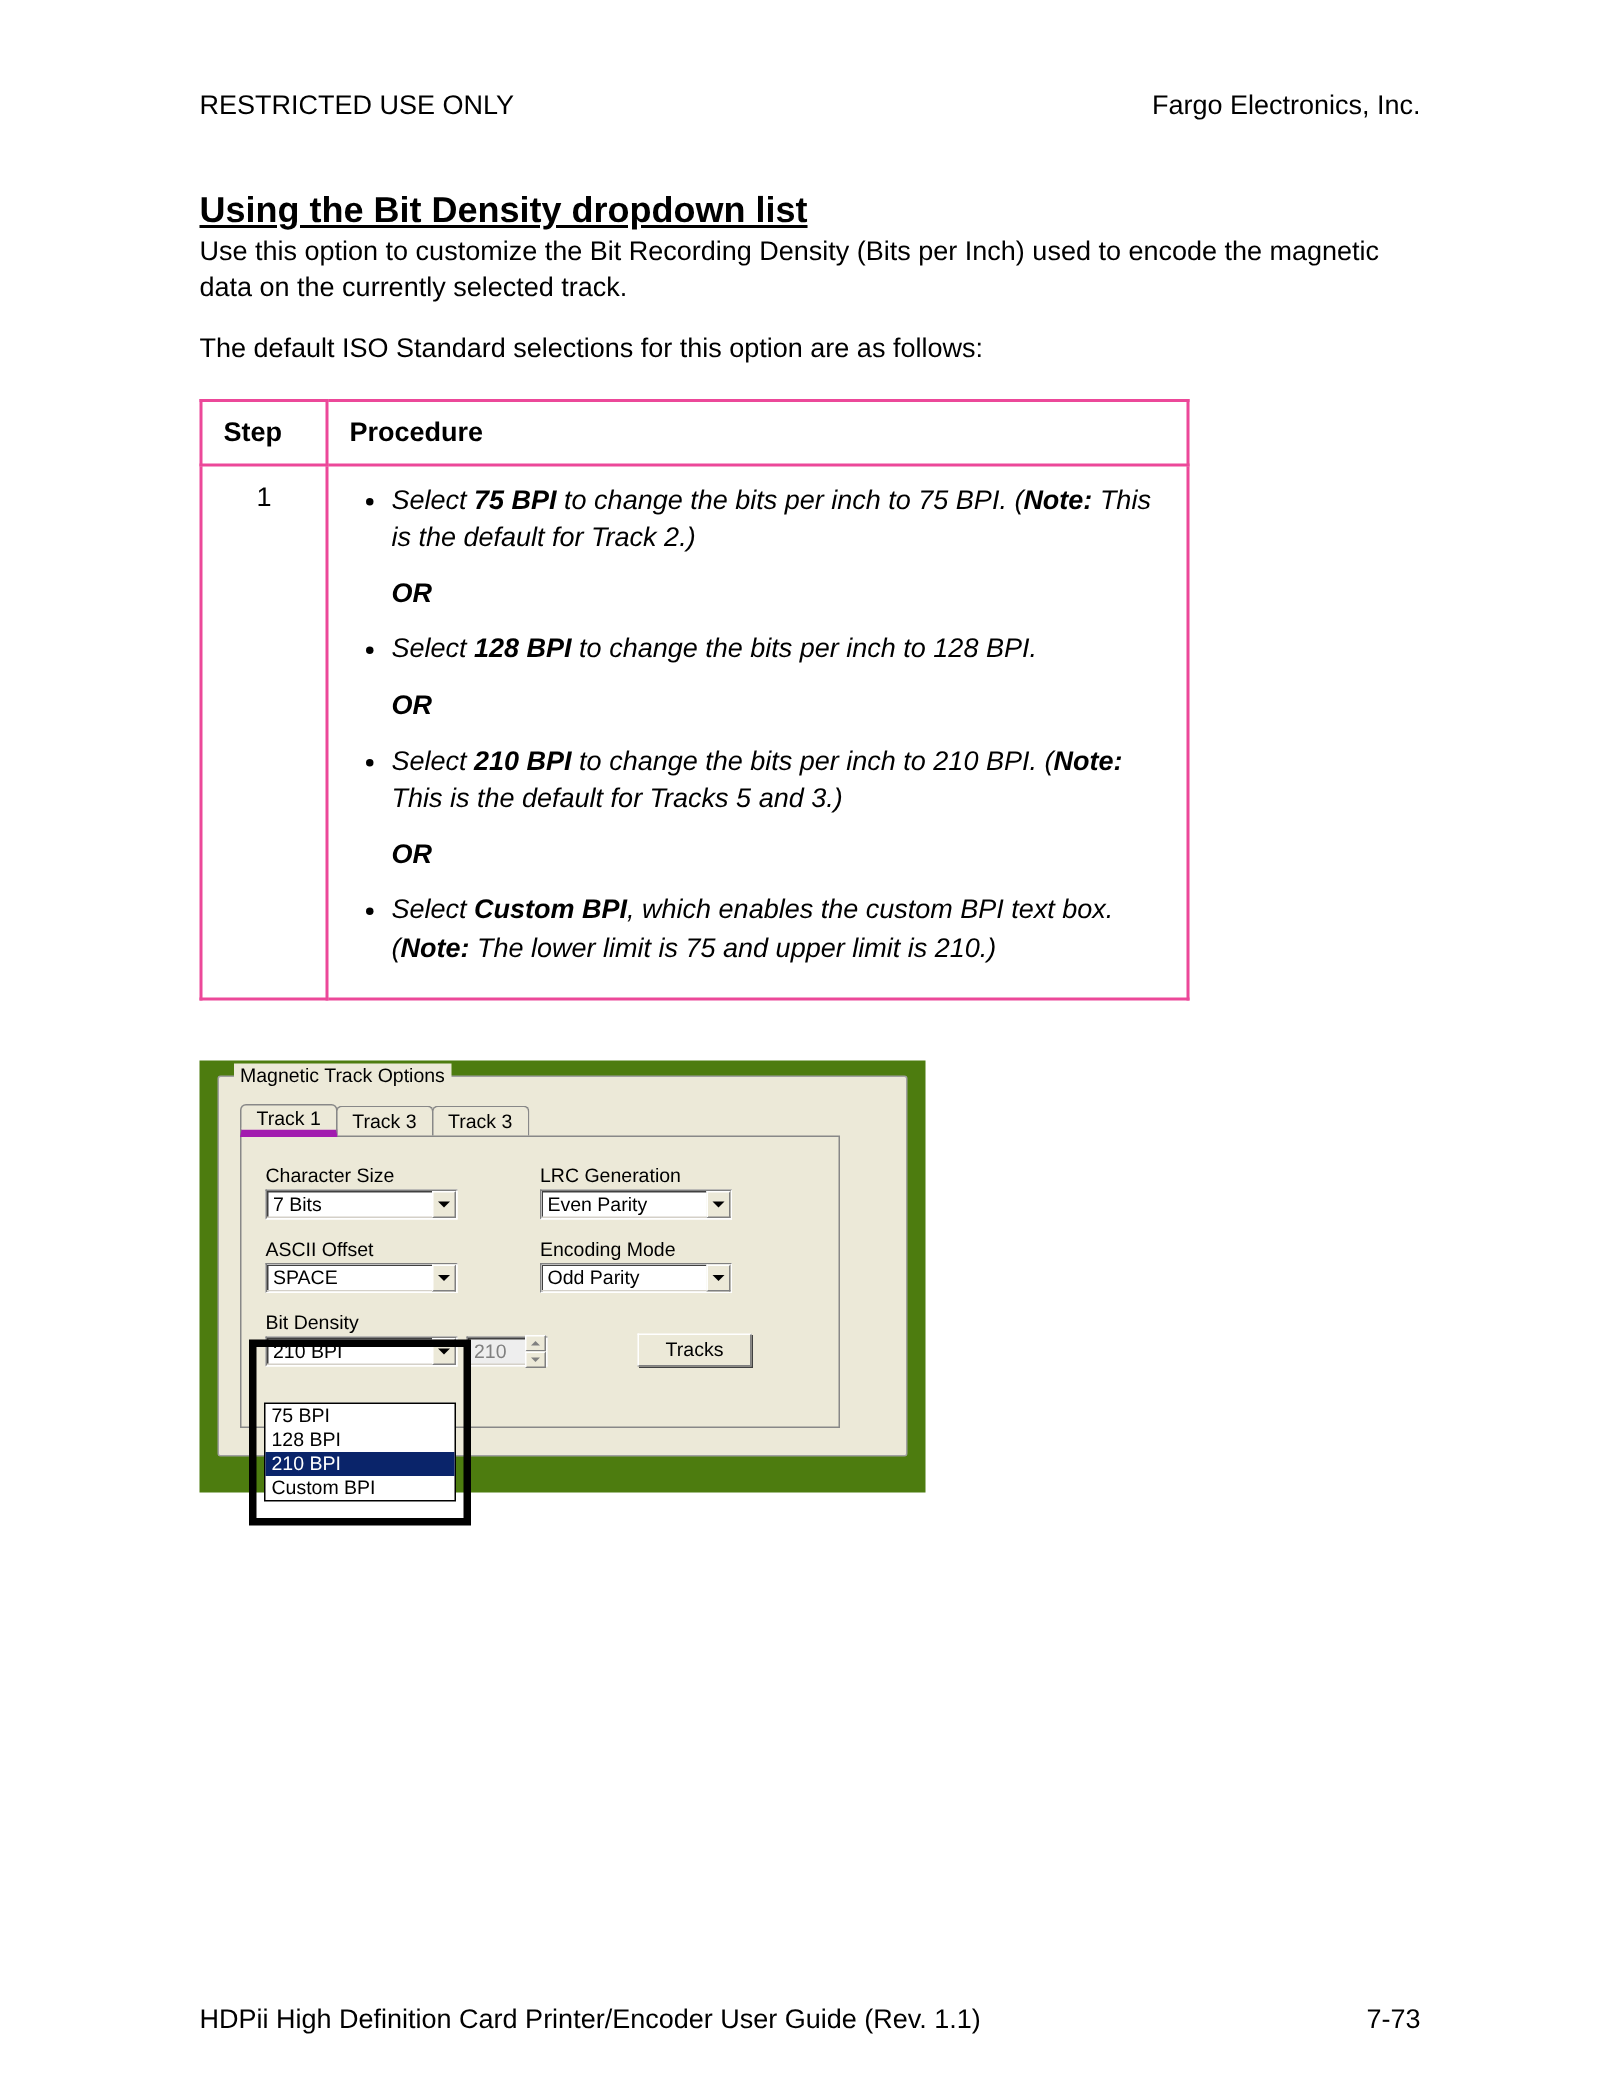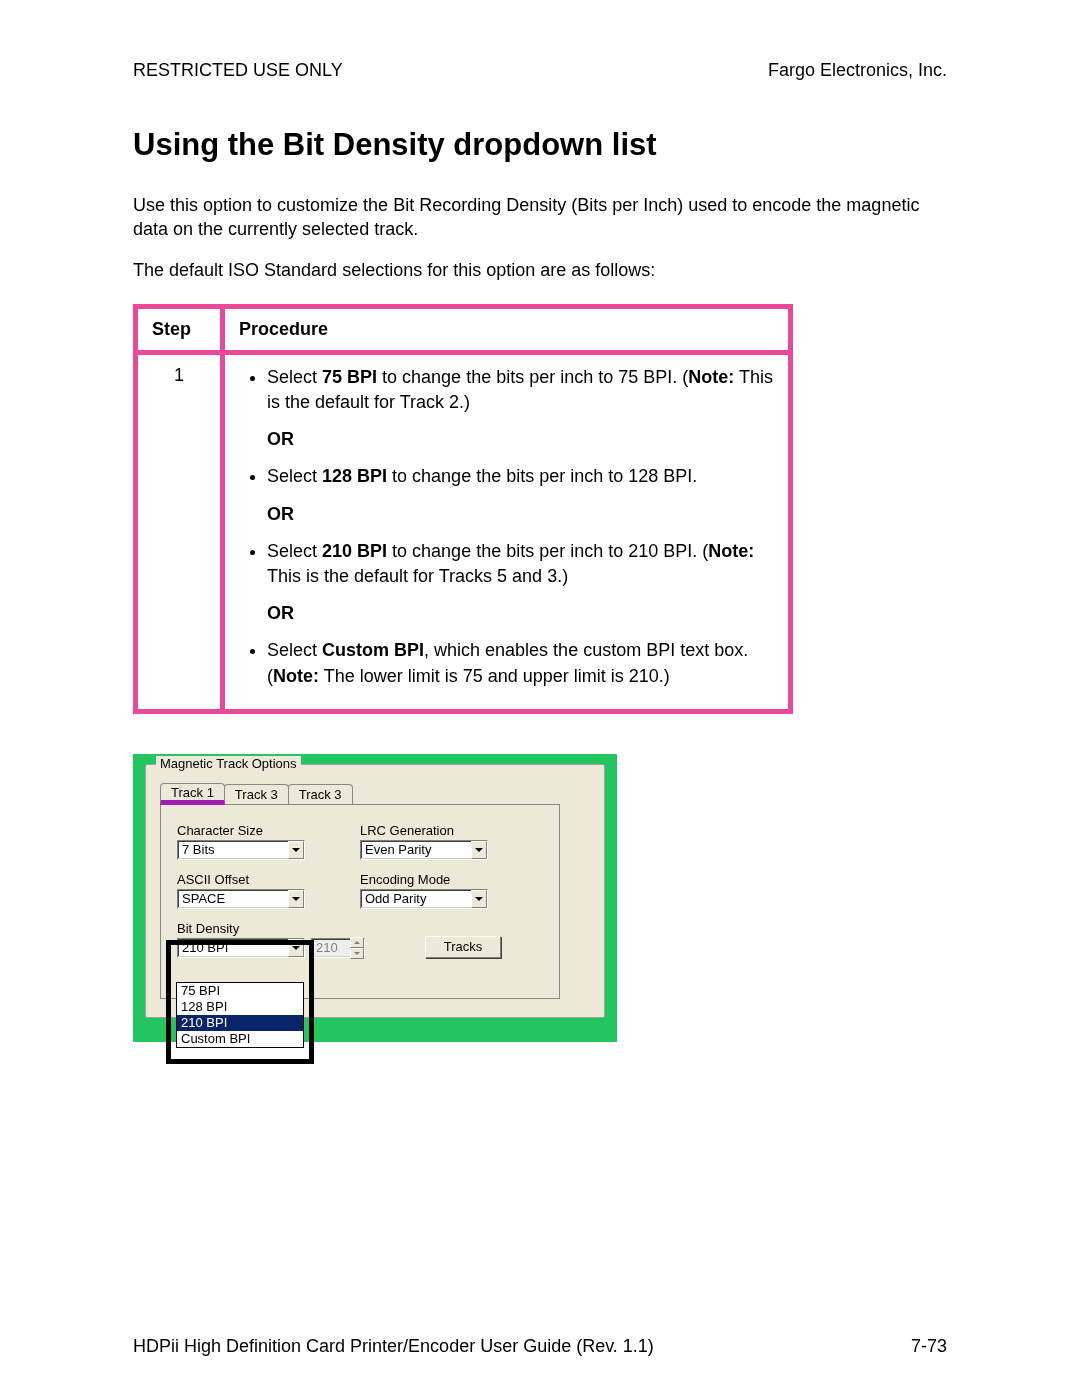--- a/index.html
+++ b/index.html
@@ -20,69 +20,71 @@
   }
   .hdr {
     display: flex;
     justify-content: space-between;
     font-size: 18px;
     margin-bottom: 46px;
   }
   h2.title {
     font-family: Arial, Helvetica, sans-serif;
     font-weight: bold;
-    font-size: 31px;
-    margin: 0 0 30px 0;
+    font-size: 24px;
+    margin: 0 0 0 0;
+    text-decoration: underline;
   }
   p.body {
     font-size: 18px;
     line-height: 1.35;
     margin: 0 0 16px 0;
   }
   table.proc {
     border-collapse: collapse;
     width: 660px;
     margin-top: 22px;
   }
   table.proc th, table.proc td {
-    border: 5px solid #ec4899;
+    border: 2px solid #ec4899;
     vertical-align: top;
     padding: 10px 14px;
     font-size: 18px;
   }
   table.proc th {
     text-align: left;
     font-weight: bold;
   }
   table.proc td.step {
     text-align: center;
     width: 54px;
   }
   ul.bul {
     list-style: disc;
     padding-left: 28px;
     margin: 0;
+    font-style: italic;
   }
   ul.bul li {
     margin: 0 0 10px 0;
     line-height: 1.4;
   }
   .or {
     font-weight: bold;
     display: block;
     margin: 12px 0 12px 0;
   }
 
   
   .winwrap {
     margin-top: 40px;
   }
   .win {
     width: 460px;
-    background: #22c55e;
+    background: #4d7c0f;
     padding: 10px 12px 24px 12px;
     position: relative;
     font-family: Tahoma, Arial, sans-serif;
     font-size: 13px;
     color: #000;
   }
   .groupbox {
     border: 1px solid #a0a0a0;
     border-radius: 2px;
     padding: 18px 14px 18px 14px;

